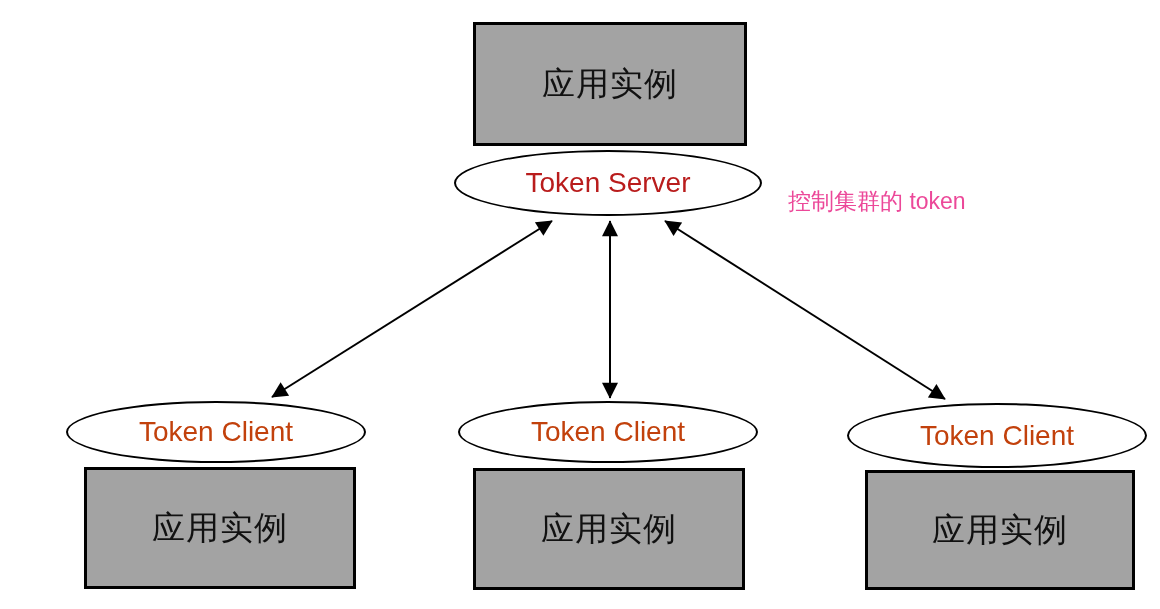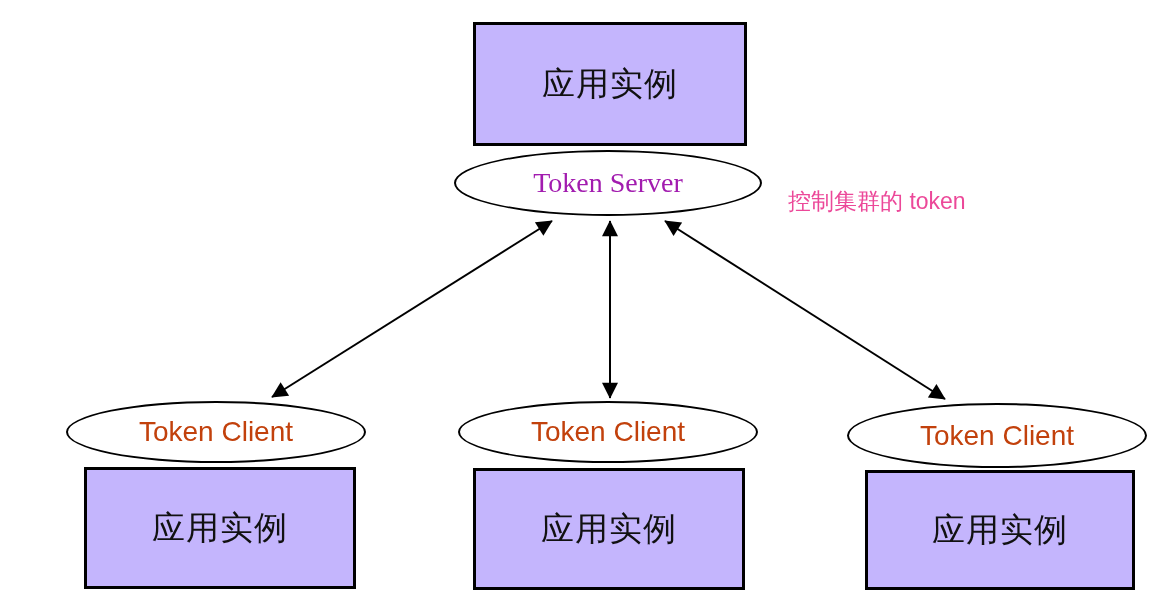--- a/index.html
+++ b/index.html
@@ -19,21 +19,21 @@
     position: absolute;
     left: 0; top: 0;
     width: 1160px;
     height: 609px;
     z-index: 1;
   }
   .app-box {
     position: absolute;
     box-sizing: border-box;
     border: 3px solid #000000;
-    background: #c4b5fd;
+    background: #a3a3a3;
     display: flex;
     align-items: center;
     justify-content: center;
     font-size: 33px;
     color: #111111;
     letter-spacing: 1px;
     z-index: 2;
     text-align: center;
   }
   .ellipse {
@@ -42,21 +42,21 @@
     border: 2.5px solid #000000;
     border-radius: 50%;
     background: #ffffff;
     display: flex;
     align-items: center;
     justify-content: center;
     font-size: 28px;
     font-weight: 500;
     z-index: 3;
   }
-  .ellipse.server { color: #a21caf; font-family: Liberation Serif, serif; }
+  .ellipse.server { color: #b91c1c; }
   .ellipse.client { color: #c2410c; }
 
   
   .box-top      { left: 473px; top: 22px;  width: 274px; height: 124px; }
   .ellipse-srv  { left: 454px; top: 150px; width: 308px; height: 66px; }
 
   .annotation {
     position: absolute;
     left: 788px;
     top: 186px;

